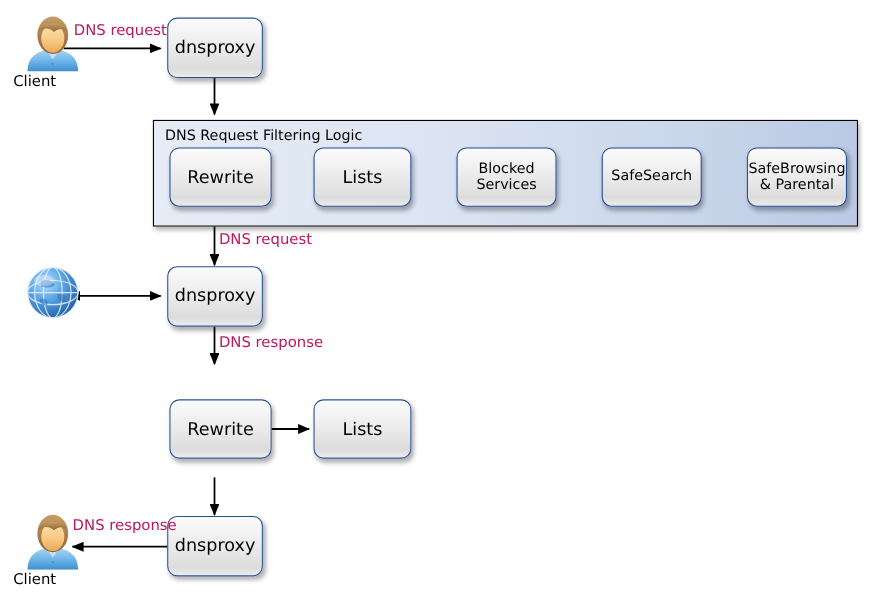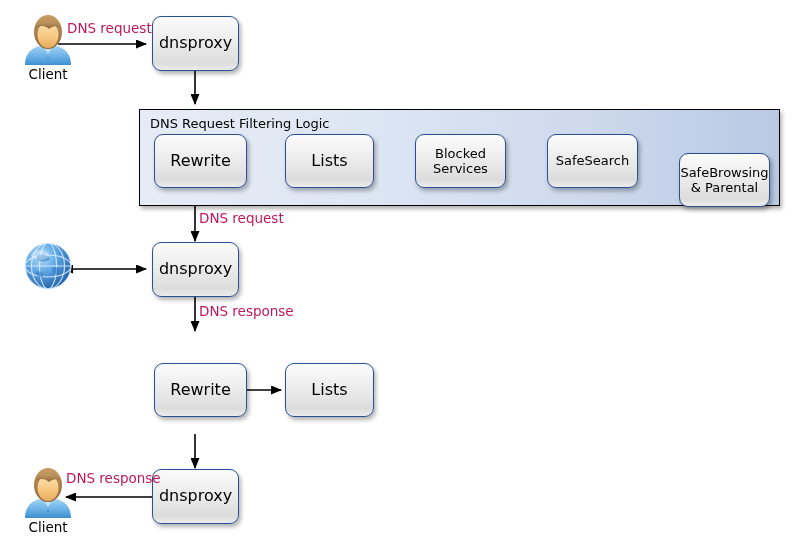--- a/index.html
+++ b/index.html
@@ -77,21 +77,21 @@
     line-height: 1.16;
     white-space: pre-line;
     text-align: center;
   }
   .elabel.left-align { text-align: left; }
 
   
   .actor {
     position: absolute;
     width: 72px;
-    text-align: center;
+    text-align: left;
   }
   .actor-caption {
     font-size: 13.5px;
     color: #000000;
     line-height: 1.16;
     margin-top: 2px;
     white-space: pre-line;
   }
   .actor-art { height: 52px; position: relative; }
   .actor-art svg { display: block; margin: 0 auto; }
@@ -148,21 +148,21 @@
 
   <div class="node" style="left:154px; top:134px; width:93px; height:54px;">Rewrite</div>
 
   <div class="node" style="left:285px; top:134px; width:89px; height:54px;">Lists</div>
 
   <div class="node small" style="left:415px; top:134px; width:91px; height:54px;">Blocked
 Services</div>
 
   <div class="node small" style="left:547px; top:134px; width:91px; height:54px;">SafeSearch</div>
 
-  <div class="node small" style="left:679px; top:134px; width:91px; height:54px;margin-top:19px;">SafeBrowsing
+  <div class="node small" style="left:679px; top:134px; width:91px; height:54px;">SafeBrowsing
 &amp; Parental</div>
 
   <div class="node" style="left:154px; top:363px; width:93px; height:54px;">Rewrite</div>
 
   <div class="node" style="left:285px; top:363px; width:89px; height:54px;">Lists</div>
 
   <div class="actor" style="left:12px; top:13px;">
     <div class="actor-art">
       <svg width="60" height="52" viewBox="0 0 60 52" xmlns="http://www.w3.org/2000/svg">
         <defs>

